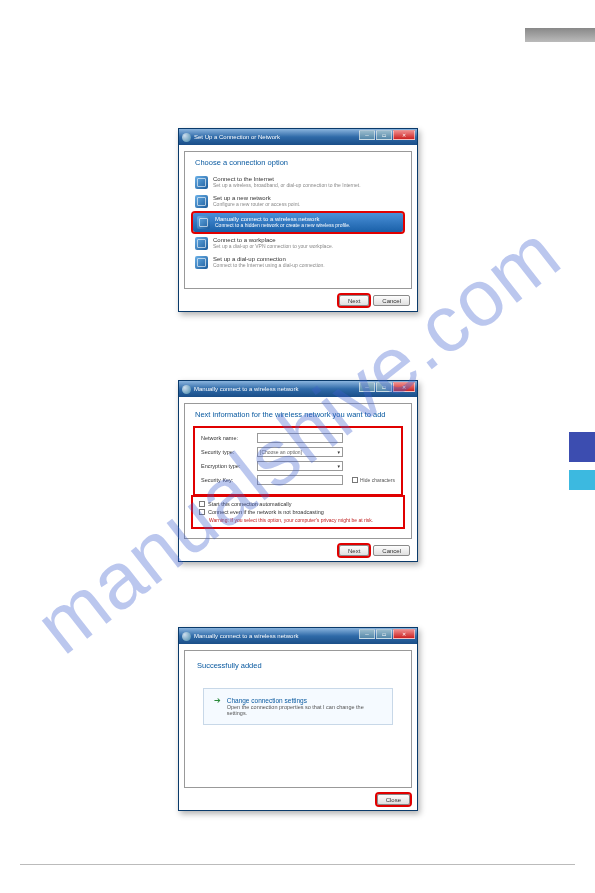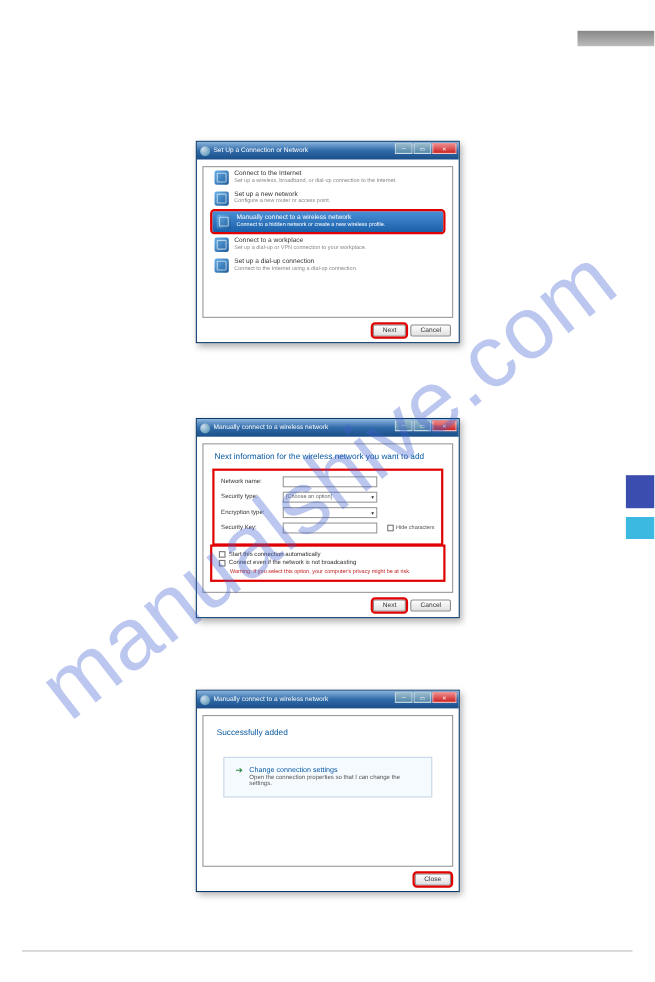--- a/index.html
+++ b/index.html
@@ -222,20 +222,21 @@
   <div class="titlebar">
     <div class="title-icon"></div>
     <div class="title-text">Set Up a Connection or Network</div>
     <div class="winbtns">
       <div class="winbtn min">─</div>
       <div class="winbtn max">▭</div>
       <div class="winbtn close">✕</div>
     </div>
   </div>
   <div class="panel">
+    <div class="heading">Choose a connection option</div>
 
     <div class="opt">
       <div class="ico"></div>
       <div class="txt">
         <div class="t1">Connect to the Internet</div>
         <div class="t2">Set up a wireless, broadband, or dial-up connection to the Internet.</div>
       </div>
     </div>
 
     <div class="opt">

